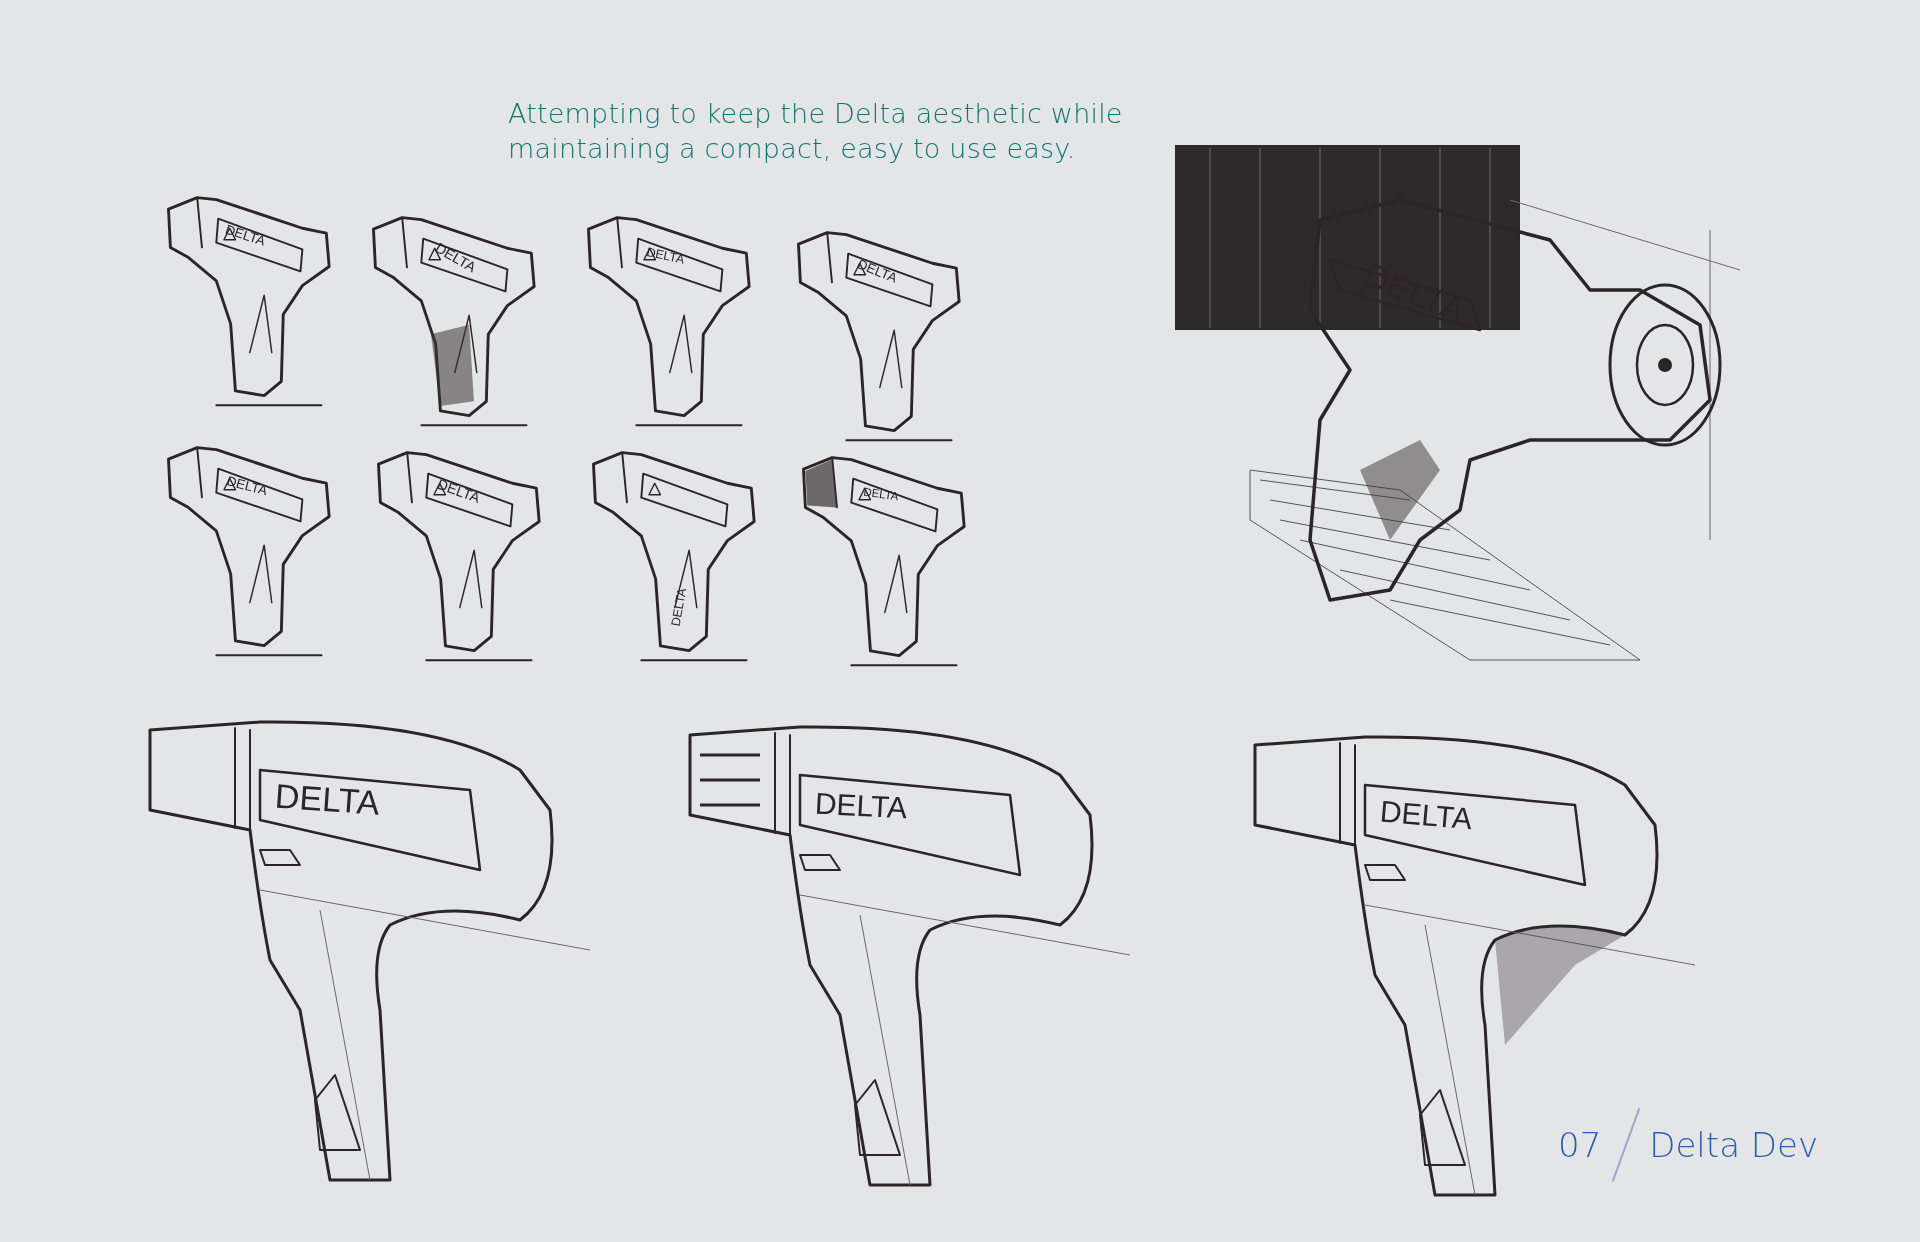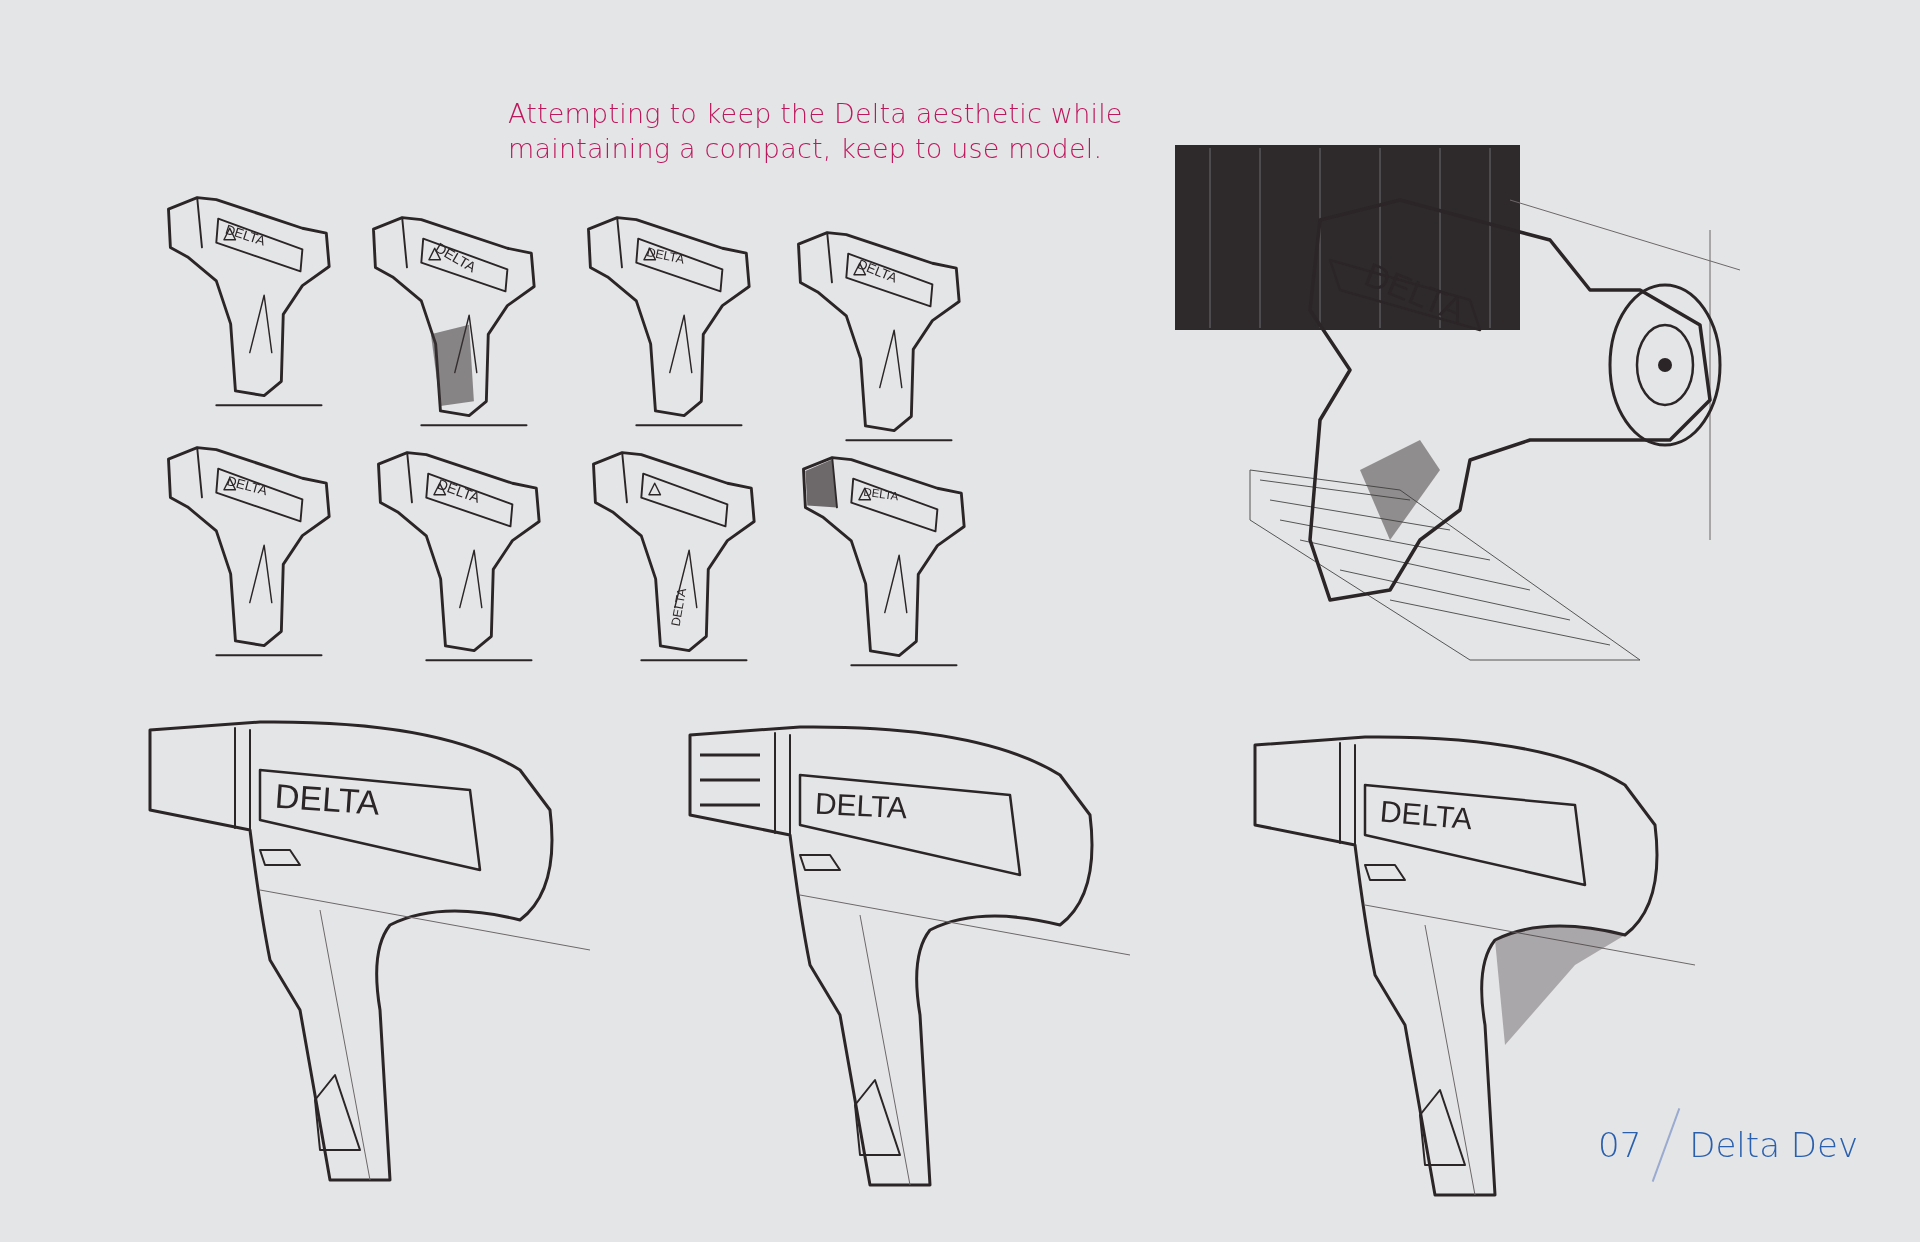--- a/index.html
+++ b/index.html
@@ -4,44 +4,44 @@
   <style>
     html, body { margin:0; padding:0; }
     body {
       width:1920px; height:1242px; overflow:hidden;
       background:#e4e5e7;
       font-family:"DejaVu Sans", sans-serif;
       position:relative;
     }
     .caption {
       position:absolute; left:508px; top:96px;
-      color:#be185d; font-size:27px; line-height:35px; font-weight:300;
+      color:#0f766e; font-size:27px; line-height:35px; font-weight:300;
       letter-spacing:0.2px;
     }
     .sketch { position:absolute; }
     .sketch svg { width:100%; height:100%; display:block; }
     .ink { fill:none; stroke:#2b2527; stroke-linecap:round; stroke-linejoin:round; }
     .thin { fill:none; stroke:#6d6769; stroke-width:1; }
     .brand { font-family:"Liberation Sans", sans-serif; fill:#2b2527; }
     .footer {
       position:absolute; left:1558px; top:1110px; height:70px;
       display:flex; align-items:center; color:#2a5fae;
-      font-size:34px; font-weight:300;margin-left:40px;
+      font-size:34px; font-weight:300;
     }
     .footer .slash {
       display:inline-block; width:2px; height:78px; background:#9aaad0;
       transform:rotate(20deg); margin:0 22px 0 24px;
     }
   </style>
 </head>
 <body>
 
 <div class="caption">
   <div>Attempting to keep the Delta aesthetic while</div>
-  <div>maintaining a compact, keep to use model.</div>
+  <div>maintaining a compact, easy to use easy.</div>
 </div>
 
 <svg width="0" height="0" style="position:absolute">
   <defs>
     <symbol id="thumb" viewBox="0 0 180 230">
       <path class="ink" stroke-width="3" d="M10 20 L40 8 L60 10 L150 40 L175 45 L178 80 L150 100 L130 130 L128 200 L110 215 L80 210 L75 140 L60 95 L30 70 L12 60 Z"></path>
       <path class="ink" stroke-width="2" d="M40 8 L45 60"></path>
       <path class="ink" stroke-width="2" d="M62 30 L150 62 L148 85 L60 55 Z"></path>
       <path class="ink" stroke-width="1.5" d="M68 52 L74 40 L80 52 Z"></path>
       <path class="ink" stroke-width="1.5" d="M95 170 L110 110 L118 170"></path>

